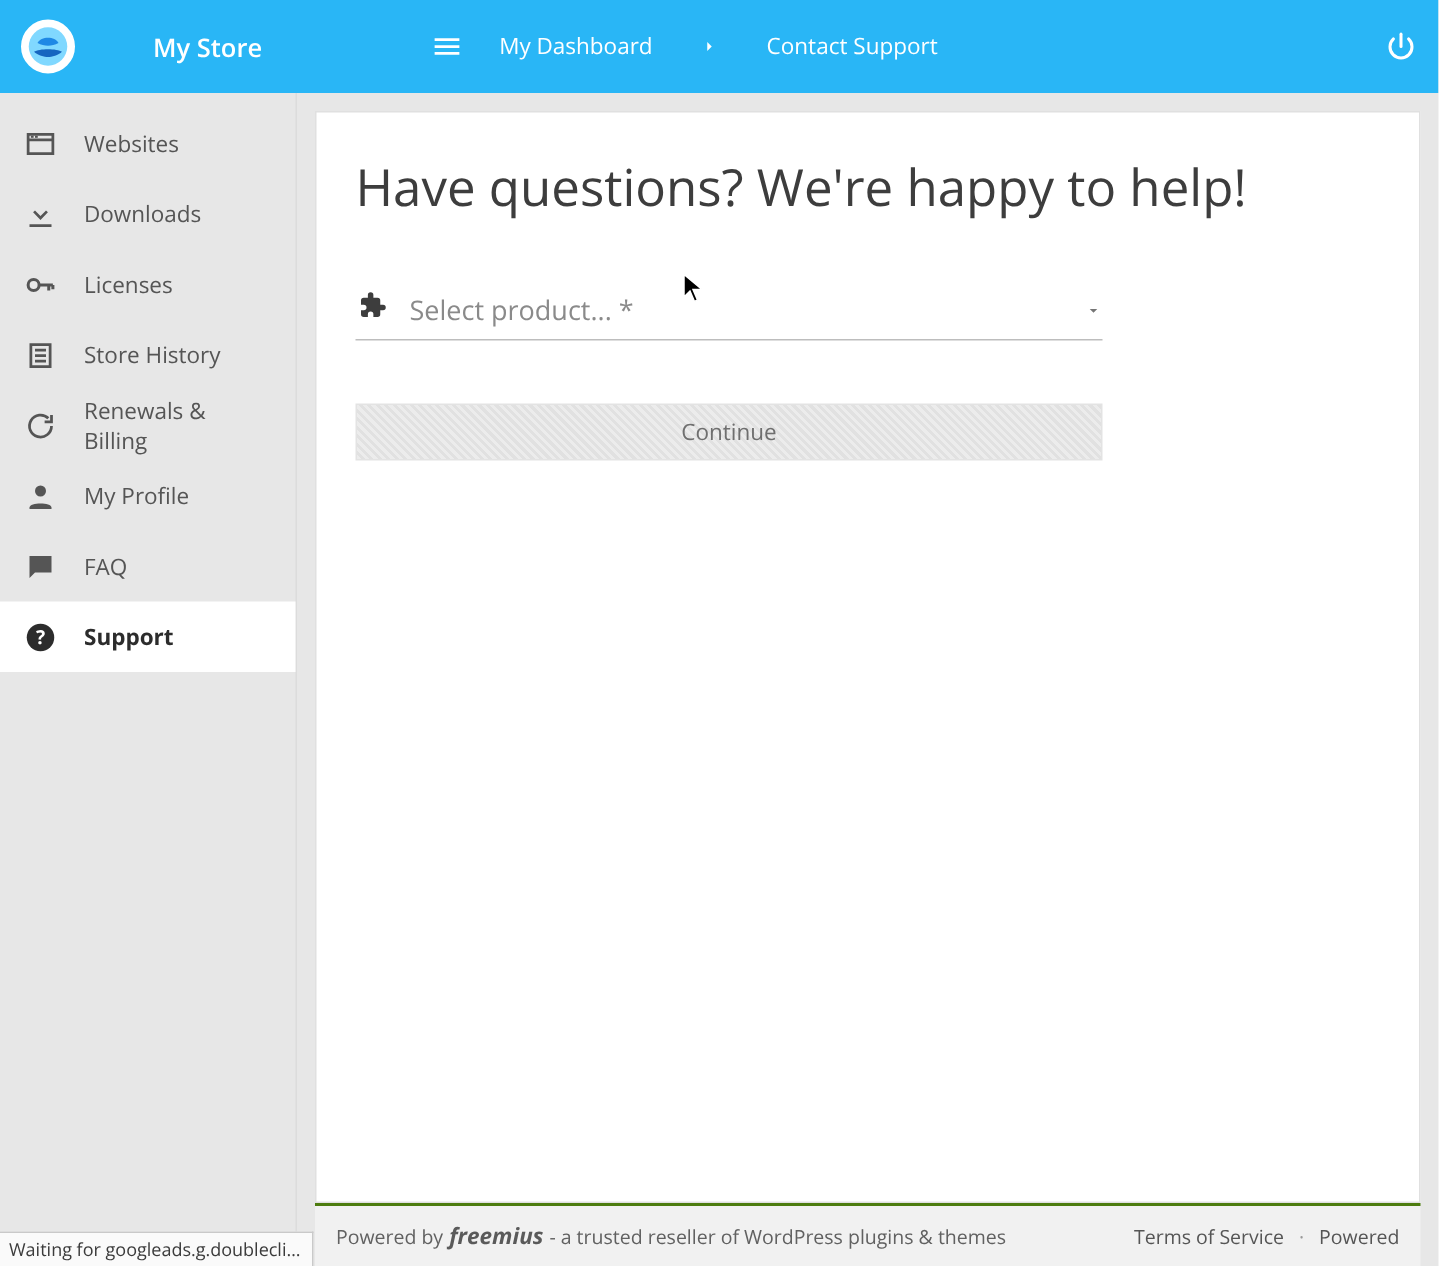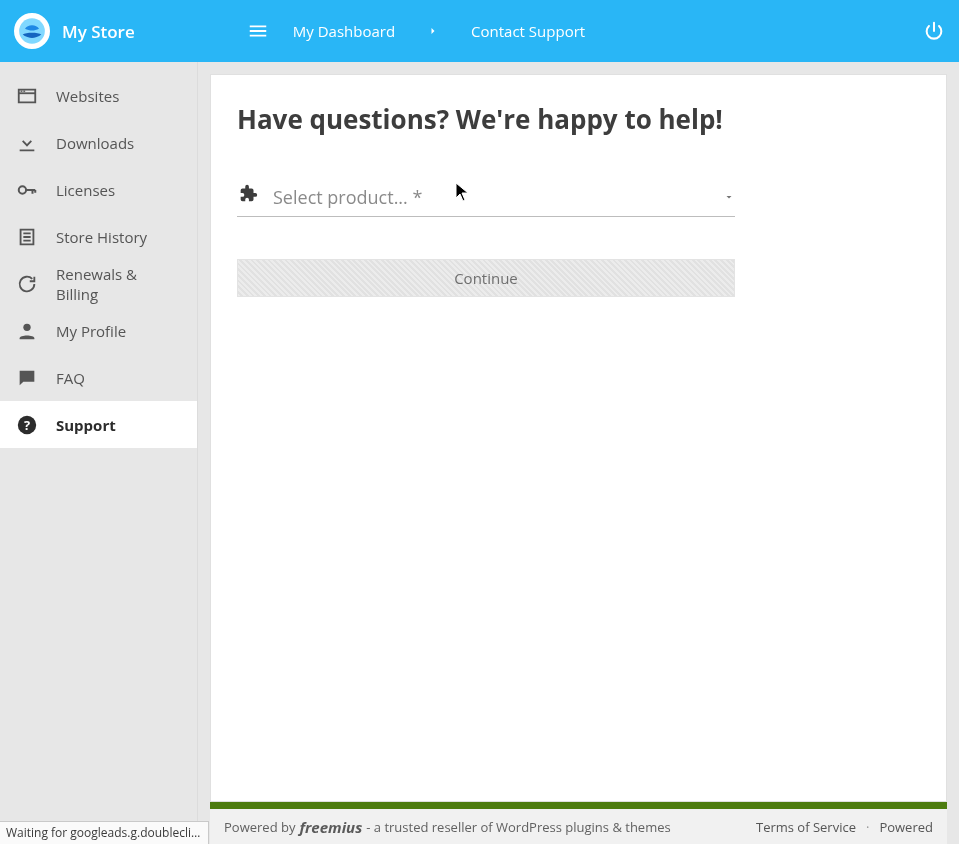--- a/index.html
+++ b/index.html
@@ -26,21 +26,21 @@
   .logo-wrap { display: flex; align-items: center; gap: 12px; }
   .logo-circle {
     width: 36px; height: 36px;
     border-radius: 50%;
     border: 2px solid #fff;
     background: #fff;
     display: flex; align-items: center; justify-content: center;
     overflow: hidden;
   }
   .logo-circle svg { width: 28px; height: 28px; }
-  .store-name { font-size: 17px; font-weight: 600; }
+  .store-name { font-size: 17px; font-weight: 600; margin-left: 40px; }
   .hamburger-area { margin-left: 112px; display: flex; align-items: center; gap: 24px; }
   .hamburger svg { display:block; }
   .breadcrumbs { display: flex; align-items: center; gap: 32px; font-size: 15px; }
   .breadcrumbs .chev svg { display: block; }
   .power { margin-left: auto; }
   .power svg { display:block; }
   .crumb-link { cursor: pointer; }
 
   
   .layout {
@@ -81,21 +81,21 @@
     padding: 12px 12px 0 12px;
   }
   .main {
     flex: 1;
     background: #fff;
     padding: 26px 26px;
     border: 1px solid #e0e0e0;
     overflow-y: auto;
   }
   .page-title {
-    font-size: 26px; font-weight: 700; color: #3d3d3d;
+    font-size: 34px; font-weight: 400; color: #3d3d3d;
   }
   .select-row {
     margin-top: 46px;
     display: flex;
     align-items: center;
     border-bottom: 1px solid #bdbdbd;
     padding-bottom: 6px;
     gap: 14px;
     position: relative;
   }
@@ -121,21 +121,21 @@
     display: flex;
     align-items: center;
     justify-content: center;
     cursor: not-allowed;
   }
 
   
   .footer {
     height: 42px;
     background: #f1f1f1;
-    border-top: 7px solid #4d7c0f;
+    border-top: 2px solid #4d7c0f;
     display: flex;
     align-items: center;
     padding: 16px 14px;
     font-size: 13px;
     color: #616161;
   }
   .footer .brand {
     font-style: italic;
     font-weight: 700;
     color: #5a5a5a;

